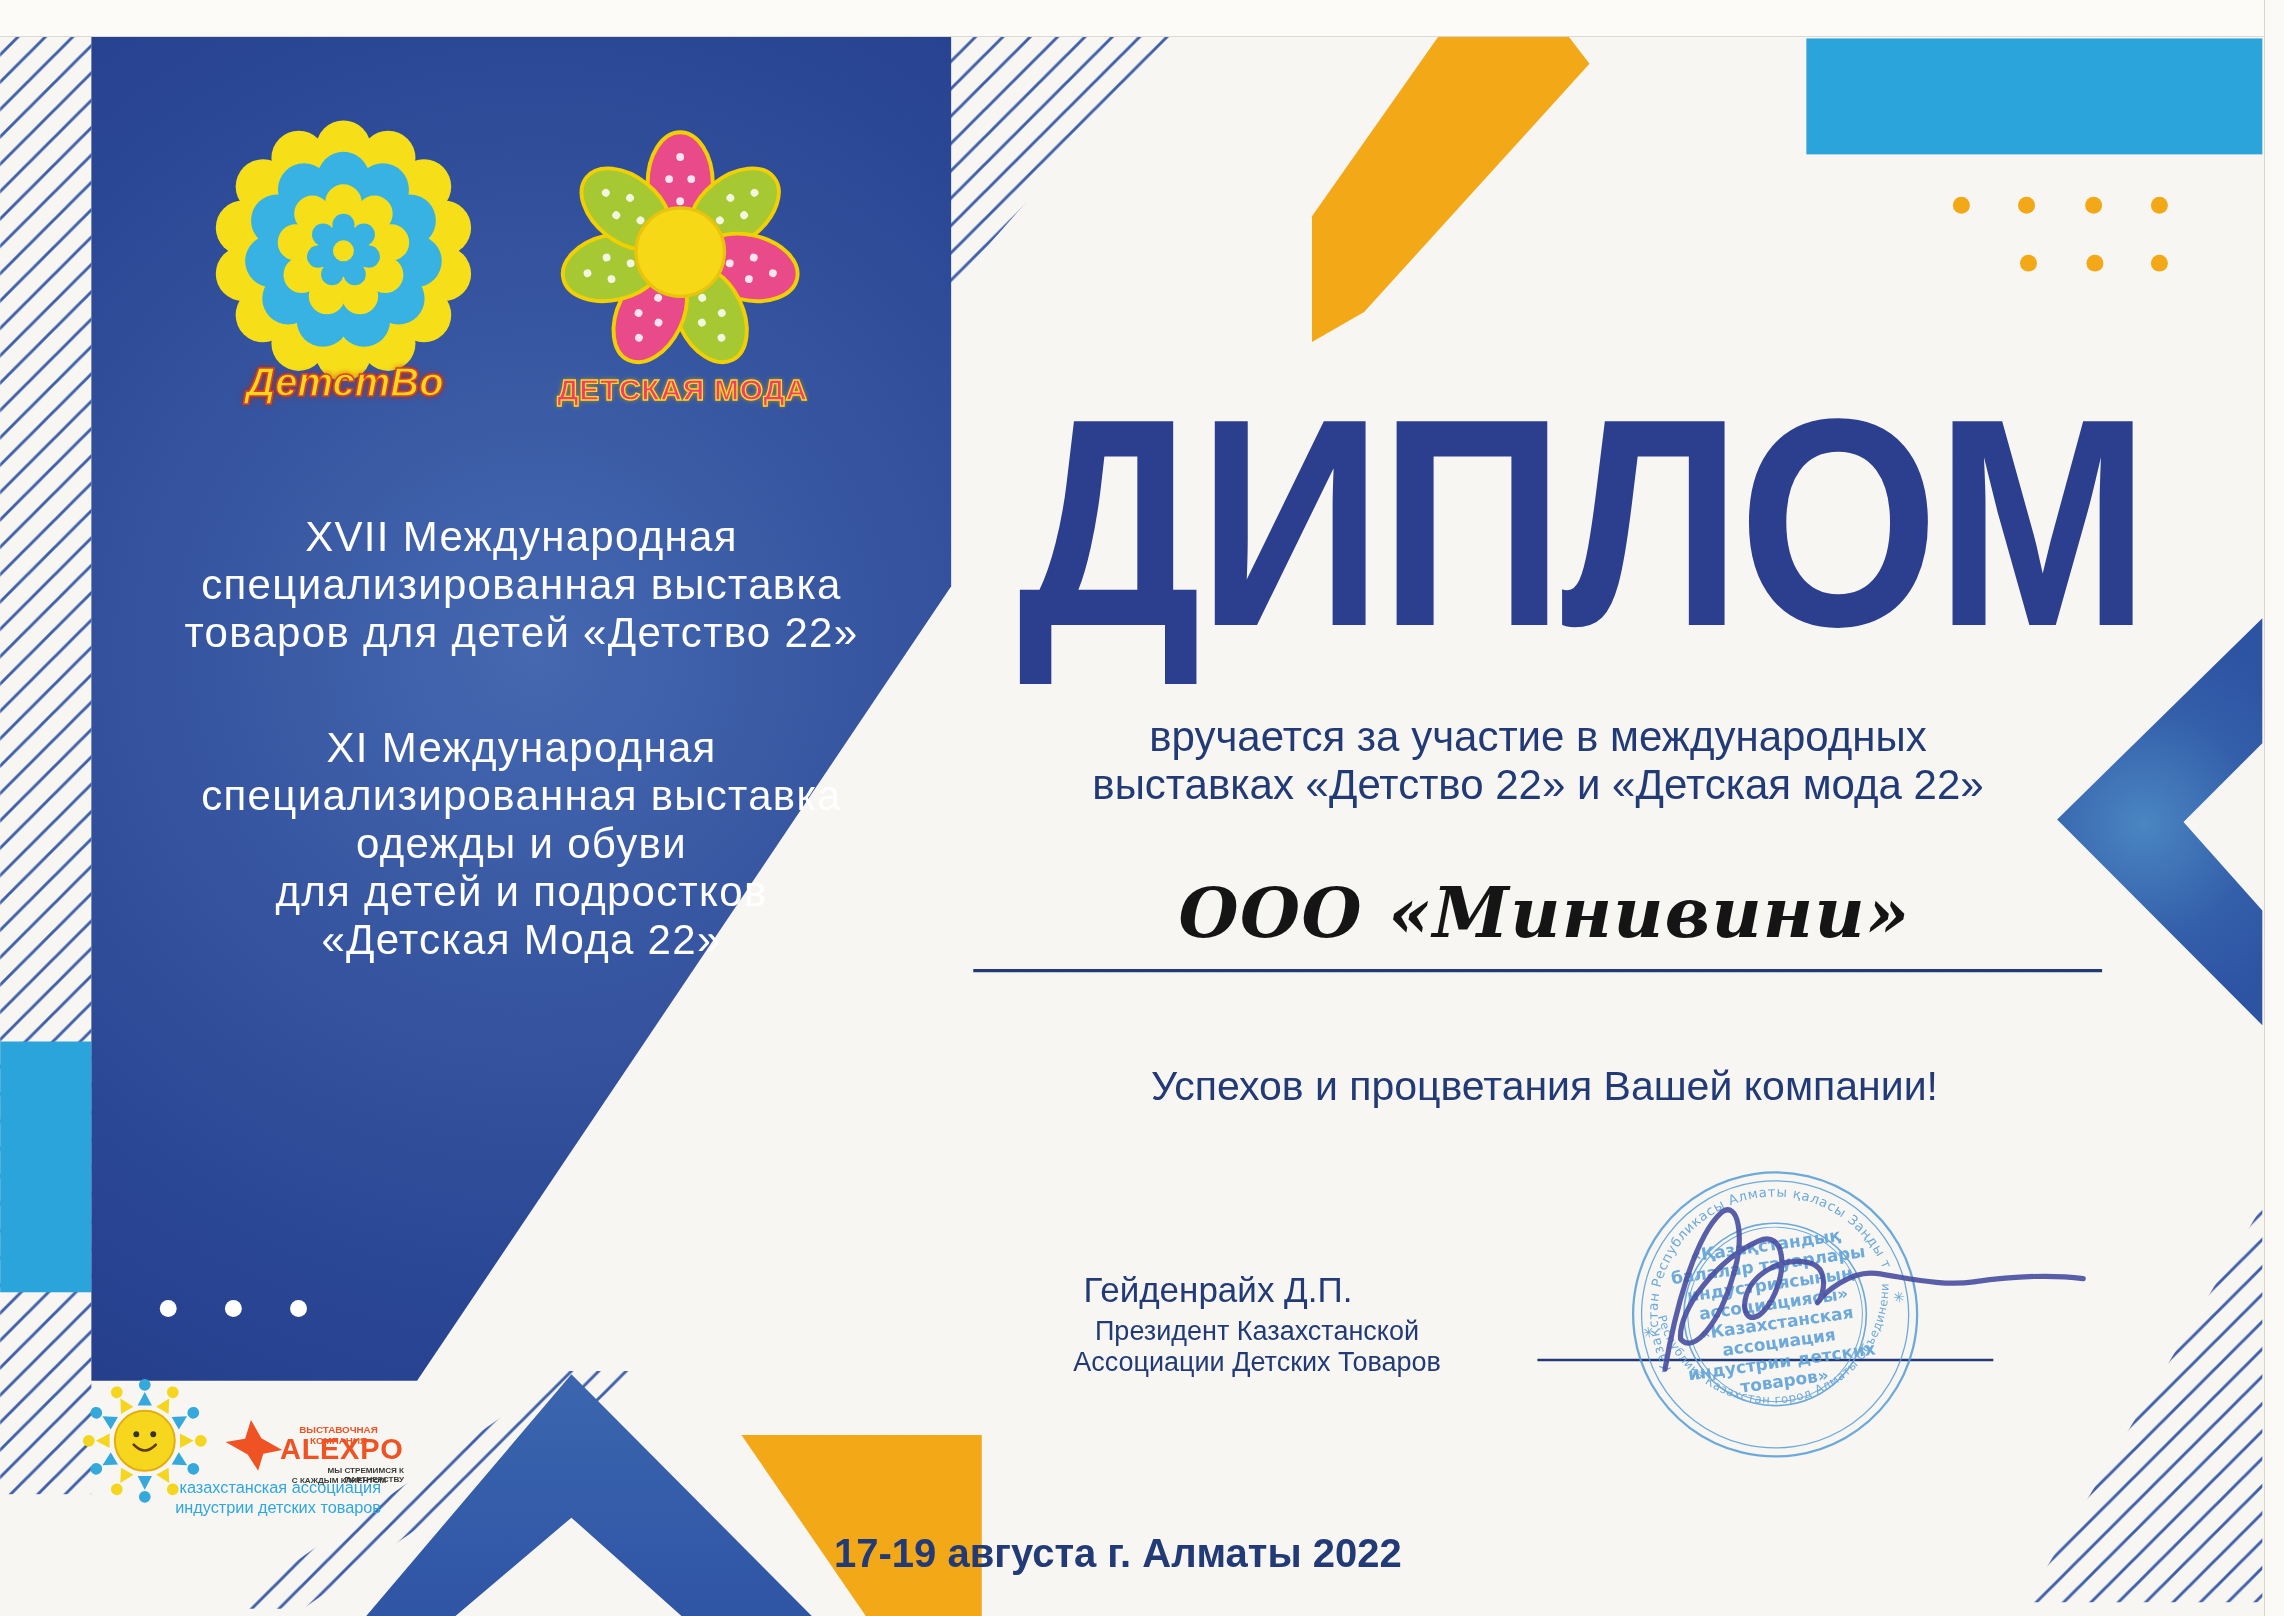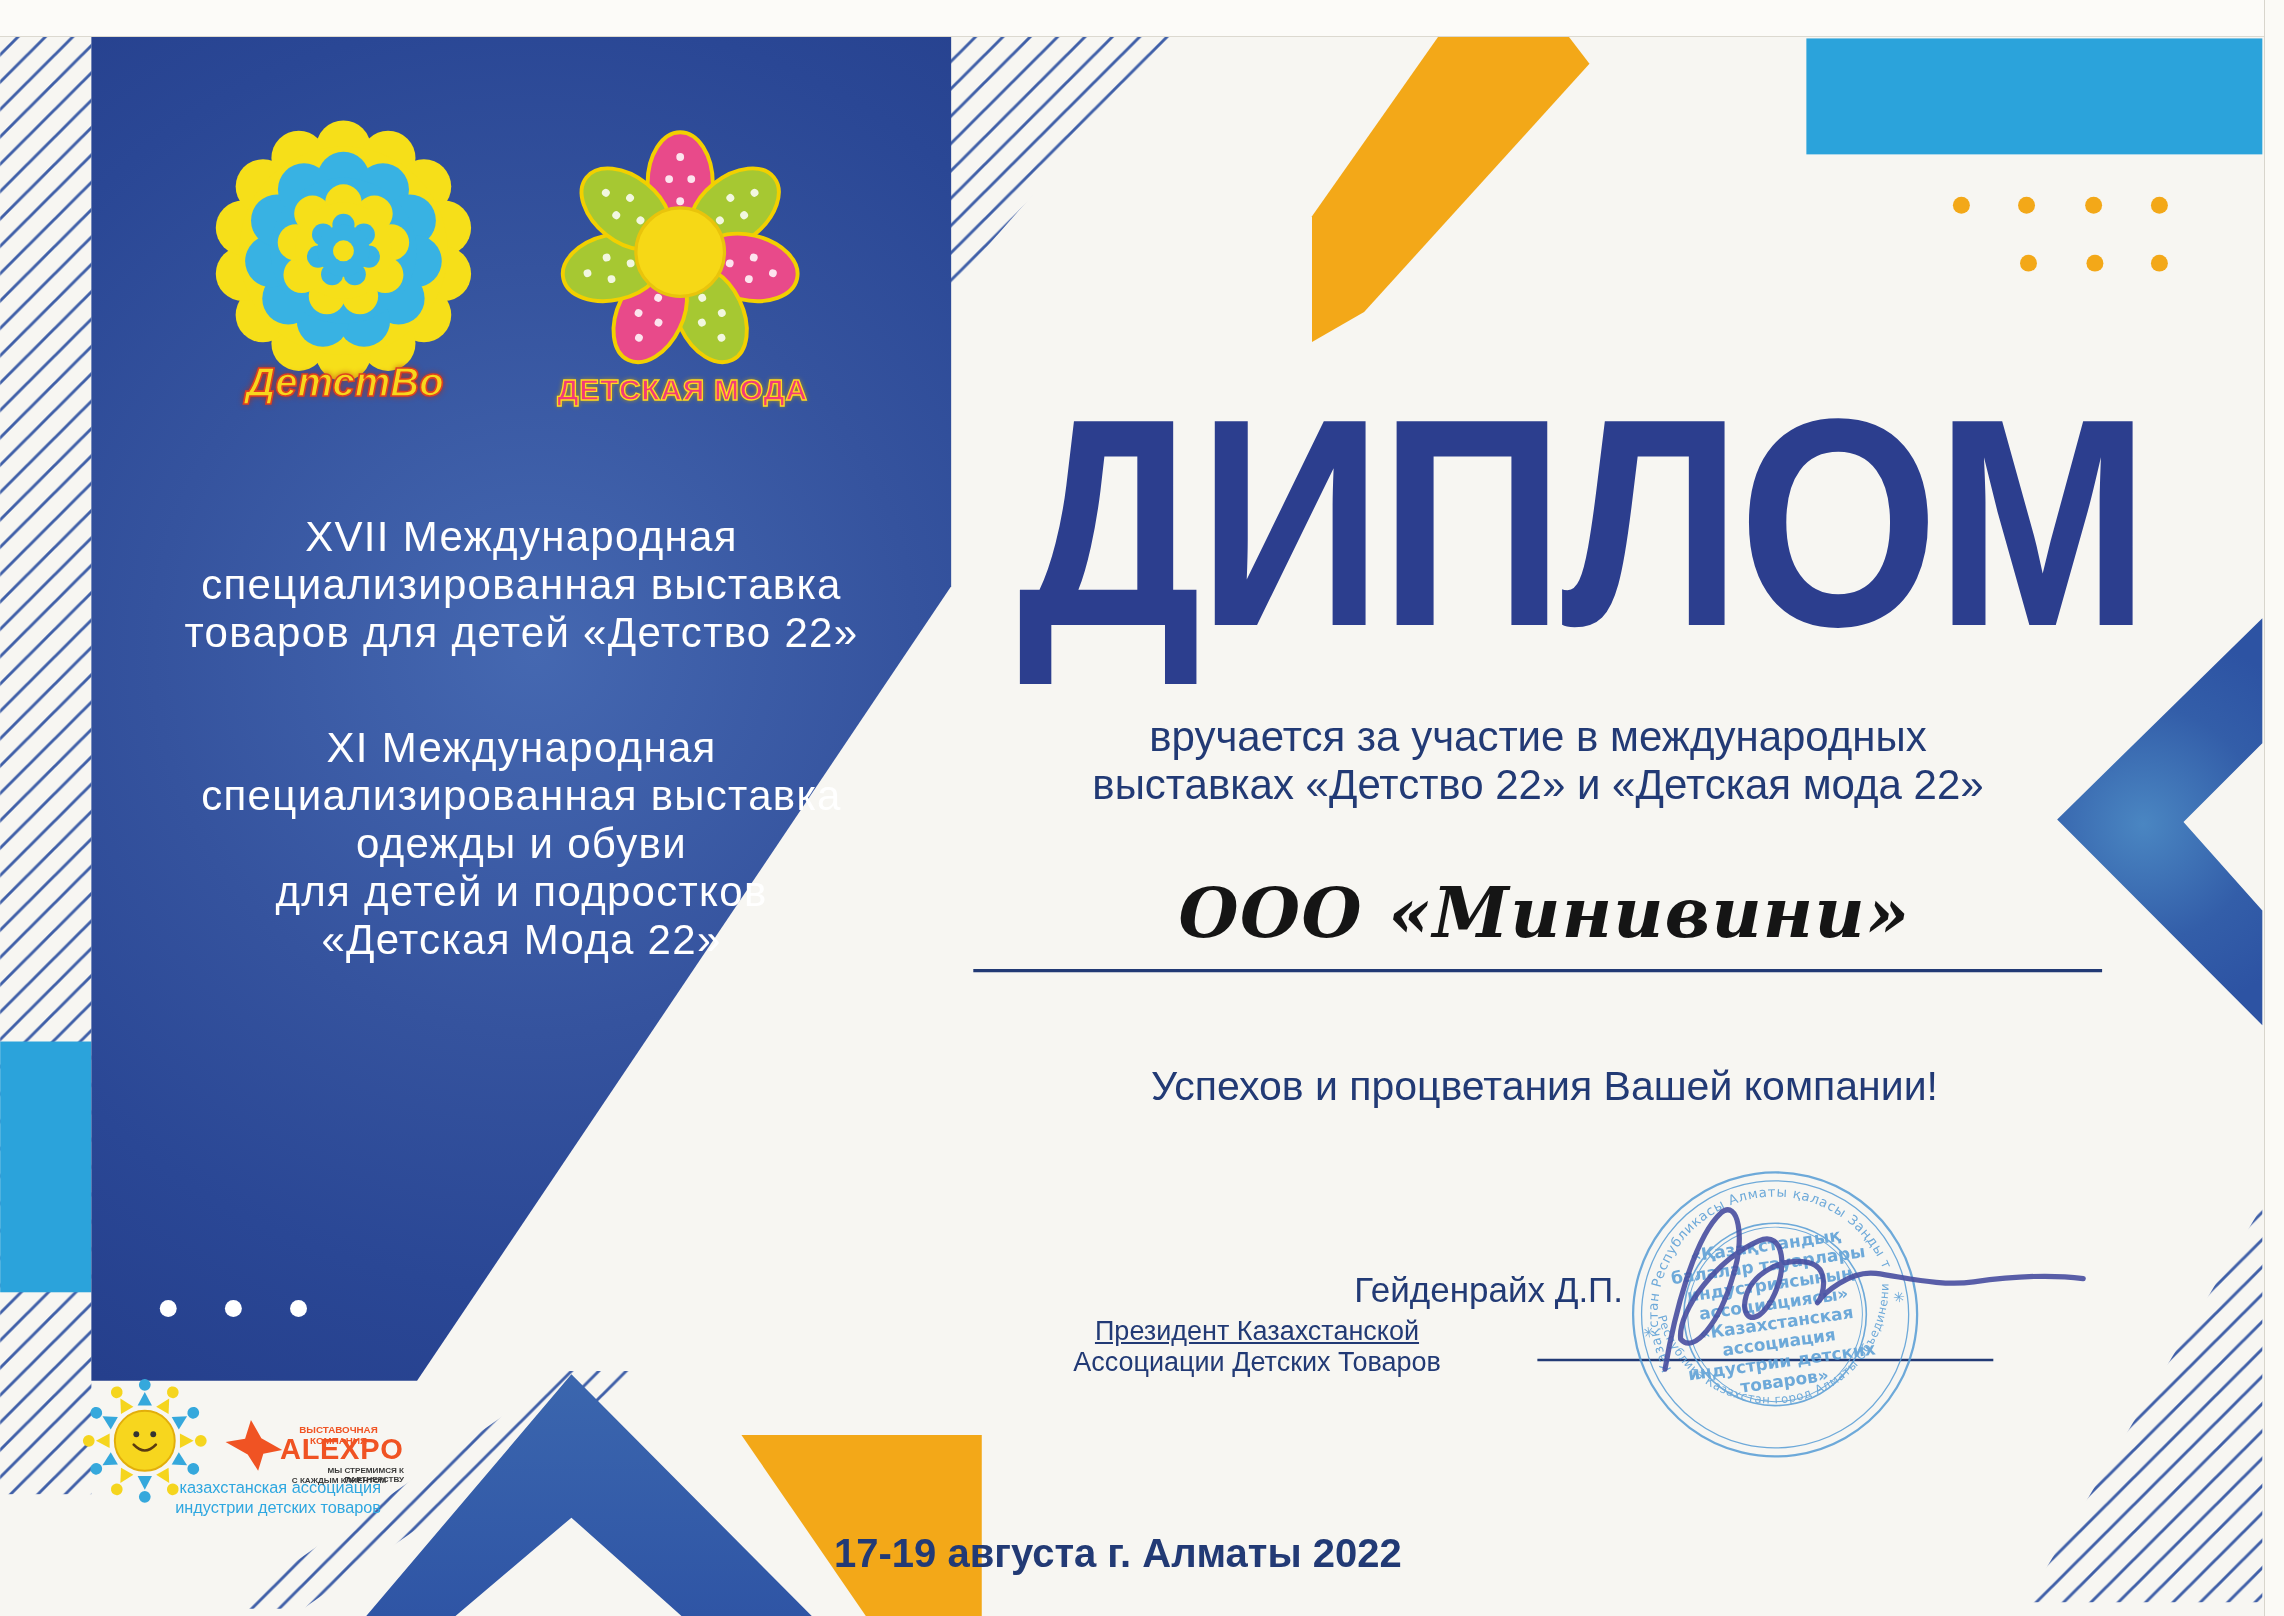--- a/index.html
+++ b/index.html
@@ -18,22 +18,22 @@
   .logo-label2{left:526px;top:373px;width:313px;text-align:center;font-weight:800;font-size:30px;
       color:#f23a78;-webkit-text-stroke:1.3px #ffd91f;text-shadow:0 0 5.2px #c8a200;letter-spacing:0.7px;}
   .title{left:938px;top:375px;width:1225px;text-align:center;font-size:296px;font-weight:800;
       color:#2c3e8e;letter-spacing:-3.9px;transform:scaleX(.87);line-height:1;}
   .navy{color:#223a75;}
   .sub1{left:906px;top:713px;width:1264px;text-align:center;font-size:42px;font-weight:500;}
   .sub2{left:906px;top:761px;width:1264px;text-align:center;font-size:42px;font-weight:500;}
   .recipient{left:893px;top:872px;width:1303px;text-align:center;font-family:"DejaVu Serif",serif;
       font-style:italic;font-weight:700;font-size:69px;color:#151515;letter-spacing:1.3px;}
   .wish{left:906px;top:1063px;width:1277px;text-align:center;font-size:41px;font-weight:500;}
-  .sname{left:959px;top:1270px;width:664px;text-align:right;font-size:35px;font-weight:500;}
-  .st1{left:925px;top:1316px;width:664px;text-align:center;font-size:27px;font-weight:500;text-decoration:underline;}
+  .sname{left:886px;top:1270px;width:664px;text-align:center;font-size:35px;font-weight:500;}
+  .st1{left:925px;top:1316px;width:664px;text-align:center;font-size:27px;font-weight:500;}
   .st2{left:925px;top:1347px;width:664px;text-align:center;font-size:27px;font-weight:500;}
   .date{left:834px;top:1531px;width:1329px;font-size:40px;font-weight:700;}
   .assoc{left:62px;top:1478px;width:319px;text-align:right;font-size:16.3px;line-height:19.5px;
       font-weight:400;color:#2ea7e0;}
   .alex-pre{left:280px;top:1424px;width:117px;text-align:center;font-size:9.8px;font-weight:700;color:#f05323;}
   .alex-name{left:280px;top:1433px;width:117px;text-align:center;font-size:29px;font-weight:800;color:#f05323;letter-spacing:0.7px;}
   .alex-tag1{left:274px;top:1466px;width:130px;text-align:right;font-size:8.1px;font-weight:700;color:#3a3a3a;}
   .alex-tag2{left:274px;top:1476px;width:130px;text-align:center;font-size:8.1px;font-weight:700;color:#3a3a3a;}
 </style>
 </head>

